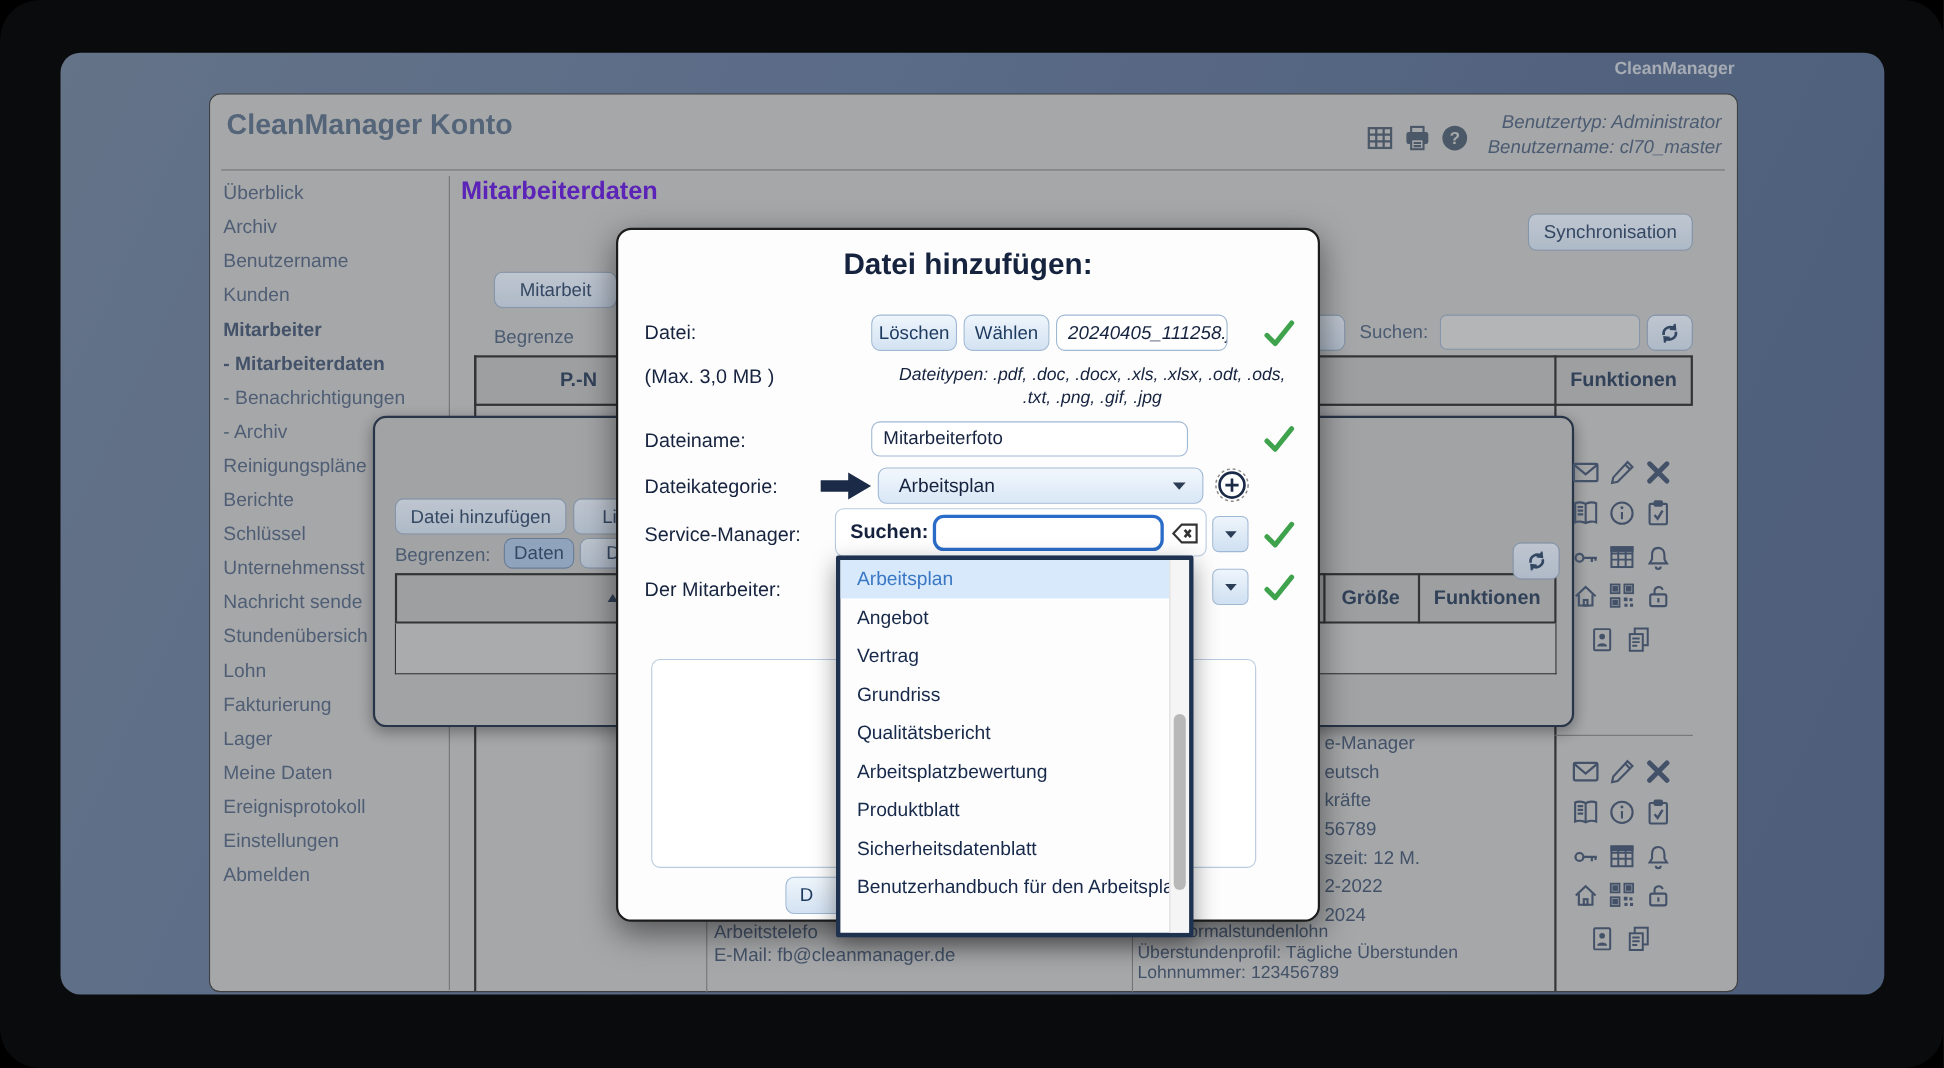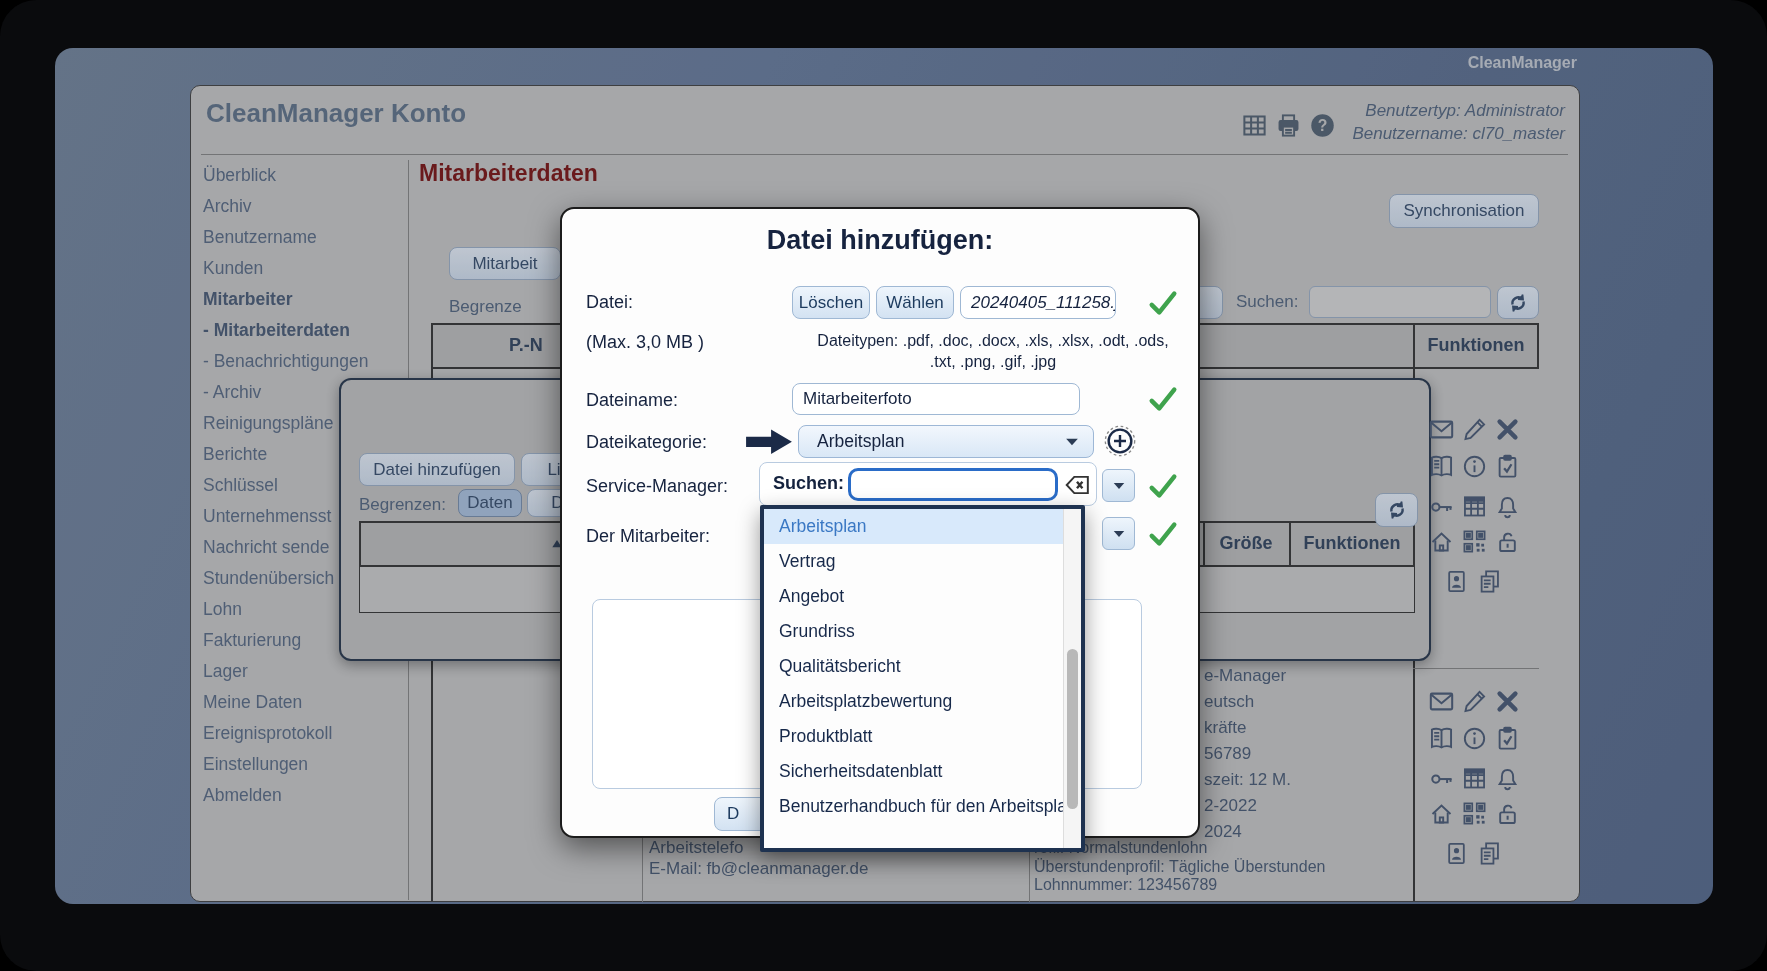--- a/index.html
+++ b/index.html
@@ -12,21 +12,21 @@
   .app{position:absolute;left:190px;top:85px;width:1390px;height:817px;background:#c9c9c9;
     border:1px solid #4a4a4a;border-radius:10px;z-index:1;box-sizing:border-box;}
   .app-title{position:absolute;left:15px;top:12px;font-size:26px;font-weight:bold;color:#66788e;}
   .hdr-sep{position:absolute;left:10px;top:68px;width:1367px;height:0;border-top:1px solid #8a8a8a;}
   .vdiv{position:absolute;left:217px;top:74px;width:0;height:740px;border-left:1px solid #8a8a8a;}
   .userinfo{position:absolute;right:14px;top:13px;text-align:right;font-style:italic;font-size:17px;color:#5a6c85;line-height:23px;}
   .hdr-ic{position:absolute;top:26px;width:27px;height:27px;color:#5a6878;cursor:pointer;}
   .nav{position:absolute;left:12px;top:74px;width:220px;}
   .nav-item{height:31px;line-height:31px;font-size:17.5px;color:#5f7089;white-space:nowrap;cursor:pointer;}
   .nav-item.bold{font-weight:bold;color:#50617a;}
-  .main-heading{position:absolute;left:228px;top:74px;font-size:23px;font-weight:bold;color:#7f1d1d;}
+  .main-heading{position:absolute;left:228px;top:74px;font-size:23px;font-weight:bold;color:#6d28d9;}
   .dim-btn{background:linear-gradient(#e6eef8,#d3dfee);border:1px solid #9fb1c8;border-radius:8px;
     color:#3f5573;font-size:17px;display:flex;align-items:center;justify-content:center;box-sizing:border-box;cursor:pointer;}
   .dim-label{font-size:17px;color:#5a6c85;white-space:nowrap;}
   .dim-input{background:#d9d9d9;border:1px solid #9fb1c8;border-radius:6px;box-sizing:border-box;
     font-size:16px;color:#3f5573;padding:0 8px;}
   .tbl-hdr{position:absolute;background:#bfbfbf;border-top:2px solid #3c3c3c;border-bottom:2px solid #3c3c3c;box-sizing:border-box;}
   .tbl-hdr-text{font-size:18px;font-weight:bold;color:#3a4c66;}
   .border-line{position:absolute;background:#3c3c3c;}
   .thin-line{position:absolute;background:#8a8a8a;}
   .fn-icon{position:absolute;width:27px;height:27px;color:#50607a;cursor:pointer;}
@@ -38,21 +38,21 @@
   .overlay{position:absolute;inset:0;background:rgba(12,16,26,0.18);z-index:3;pointer-events:none;}
   
   .modal{position:absolute;left:560px;top:207px;width:640px;height:631px;background:#fdfdfd;
     border:2px solid #1c1c1c;border-radius:14px;box-shadow:0 10px 30px rgba(0,0,0,.5);z-index:5;box-sizing:border-box;}
   .m-title{position:absolute;left:0;top:16px;width:100%;text-align:center;font-size:27px;font-weight:bold;color:#16233f;}
   .m-label{position:absolute;left:24px;font-size:18px;color:#16233f;white-space:nowrap;}
   .m-btn{position:absolute;background:linear-gradient(#eef5fc,#d3e2f2);border:1px solid #9fb8d4;border-radius:8px;
     font-size:17px;color:#1c3a5e;display:flex;align-items:center;justify-content:center;box-sizing:border-box;cursor:pointer;}
   .m-field{position:absolute;background:#fff;border:1px solid #9fb8d4;border-radius:8px;box-sizing:border-box;
     font-size:17px;color:#16233f;display:flex;align-items:center;padding:0 10px;white-space:nowrap;overflow:hidden;}
-  .m-italic{position:absolute;font-size:16px;color:#16233f;text-align:center;line-height:21px;}
+  .m-italic{position:absolute;font-style:italic;font-size:16px;color:#16233f;text-align:center;line-height:21px;}
   .m-check{position:absolute;width:30px;height:30px;color:#3fa34d;}
   .m-select{position:absolute;background:linear-gradient(#f2f7fd,#d9e7f6);border:1px solid #9db7d6;border-radius:8px;
     box-sizing:border-box;display:flex;align-items:center;font-size:17.5px;color:#16233f;padding:0 18px;cursor:pointer;}
   .m-chev{position:absolute;width:20px;height:20px;color:#2b3c55;}
   .m-arrbtn{position:absolute;width:33px;height:33px;background:linear-gradient(#eef5fc,#cfe0f1);
     border:1px solid #9fb8d4;border-radius:6px;box-sizing:border-box;display:flex;align-items:center;justify-content:center;color:#2b3c55;cursor:pointer;}
   .search-wrap{position:absolute;left:197px;top:253px;width:338px;height:44px;background:#fff;
     border:1px solid #b9cbe0;border-radius:8px;box-sizing:border-box;}
   .search-input{position:absolute;left:88px;top:5px;width:210px;height:33px;border:3px solid #2a6cc8;border-radius:10px;
     box-sizing:border-box;font-size:17px;color:#16233f;padding:0 8px;background:#fff;}
@@ -535,22 +535,22 @@
         </svg>
       </div>
 
     <div class="m-textarea"></div>
     <div class="m-btn" style="left:152px;top:588px;width:80px;height:34px;overflow:hidden;justify-content:flex-start;padding-left:12px;">D</div>
   </div>
 
   <div class="panel">
     <div id="panel-items">
         <div class="panel-item sel">Arbeitsplan</div>
+        <div class="panel-item">Angebot</div>
         <div class="panel-item">Vertrag</div>
-        <div class="panel-item">Angebot</div>
         <div class="panel-item">Grundriss</div>
         <div class="panel-item">Qualitätsbericht</div>
         <div class="panel-item">Arbeitsplatzbewertung</div>
         <div class="panel-item">Produktblatt</div>
         <div class="panel-item">Sicherheitsdatenblatt</div>
         <div class="panel-item">Benutzerhandbuch für den Arbeitsplatz</div>
       </div>
     <div class="scroll-track">
       <div class="scroll-thumb"></div>
     </div>

